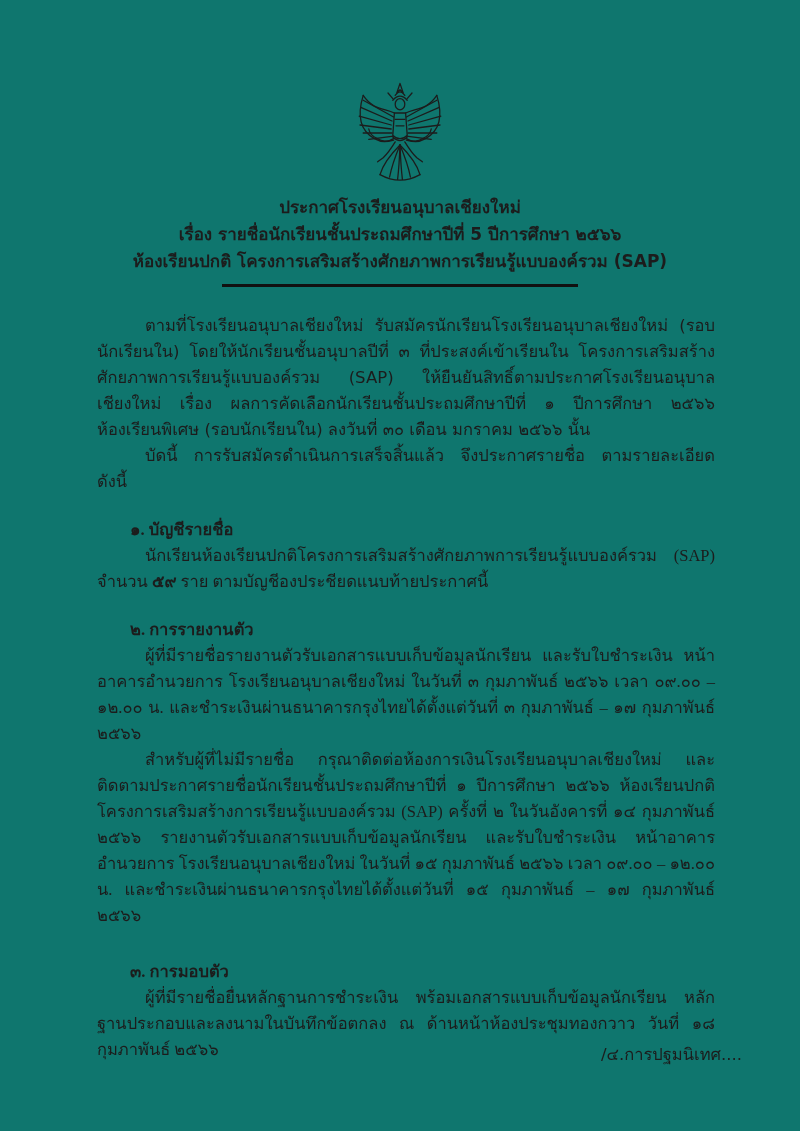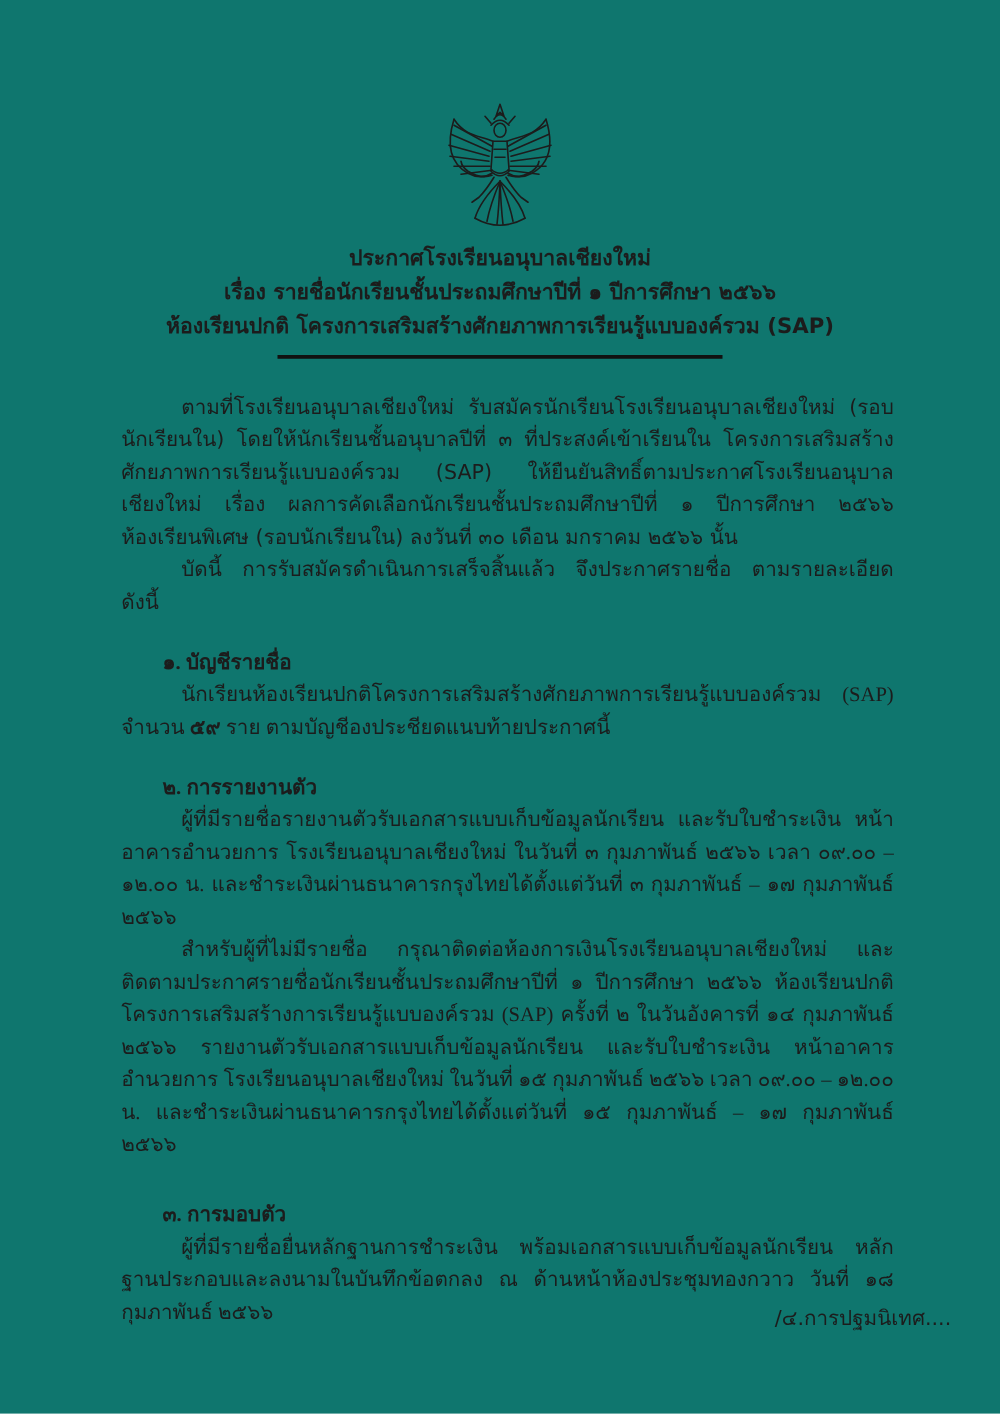--- a/index.html
+++ b/index.html
@@ -55,21 +55,21 @@
   }
   .section-heading {
     font-weight: bold;
     margin: 0 0 0 33px;
   }
   .bold {
     font-weight: bold;
   }
   .footer-note {
     position: absolute;
-    right: 39px;
+    right: 58px;
     top: 1042px;
     font-size: 16.5px;
   }
 </style>
 </head>
 <body>
 
 <div class="page">
 
   <div class="emblem-wrap">
@@ -117,21 +117,21 @@
       <path d="M60,80 Q59,106 57,123"></path>
       <path d="M60,80 Q61,106 63,123"></path>
       <path d="M60,80 Q70,104 73,120"></path>
       <path d="M60,80 Q80,100 85,117"></path>
       <path d="M35,117 Q60,131 85,117"></path>
     </svg>
   </div>
 
   <div class="title-block">
     <div>ประกาศโรงเรียนอนุบาลเชียงใหม่</div>
-    <div>เรื่อง รายชื่อนักเรียนชั้นประถมศึกษาปีที่ ๑ ปีการศึกษา ๒๕๖๖</div>
+    <div>เรื่อง รายชื่อนักเรียนชั้นประถมศึกษาปีที่ 5 ปีการศึกษา ๒๕๖๖</div>
     <div>ห้องเรียนปกติ โครงการเสริมสร้างศักยภาพการเรียนรู้แบบองค์รวม (SAP)</div>
   </div>
 
   <div class="title-divider"></div>
 
   <div class="body-block">
 
     <p class="para">ตามที่โรงเรียนอนุบาลเชียงใหม่ รับสมัครนักเรียนโรงเรียนอนุบาลเชียงใหม่ (รอบนักเรียนใน) โดยให้นักเรียนชั้นอนุบาลปีที่ ๓ ที่ประสงค์เข้าเรียนใน โครงการเสริมสร้างศักยภาพการเรียนรู้แบบองค์รวม (SAP) ให้ยืนยันสิทธิ์ตามประกาศโรงเรียนอนุบาลเชียงใหม่ เรื่อง ผลการคัดเลือกนักเรียนชั้นประถมศึกษาปีที่ ๑ ปีการศึกษา ๒๕๖๖ ห้องเรียนพิเศษ (รอบนักเรียนใน) ลงวันที่ ๓๐ เดือน มกราคม  ๒๕๖๖ นั้น</p>
     <p class="para">บัดนี้ การรับสมัครดำเนินการเสร็จสิ้นแล้ว จึงประกาศรายชื่อ ตามรายละเอียด ดังนี้</p>
 

